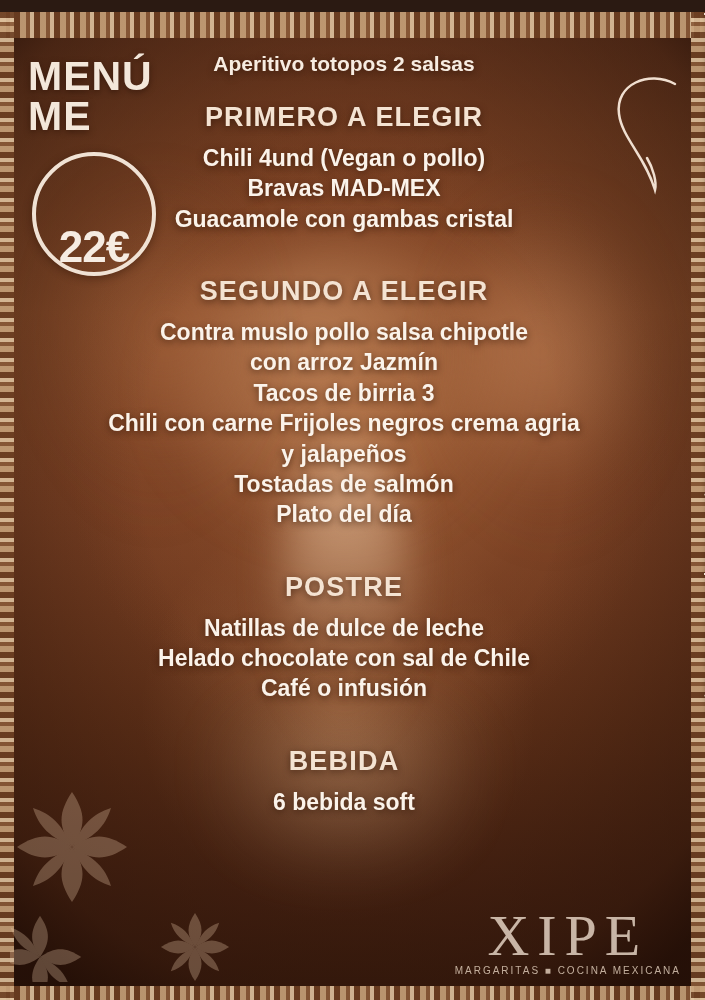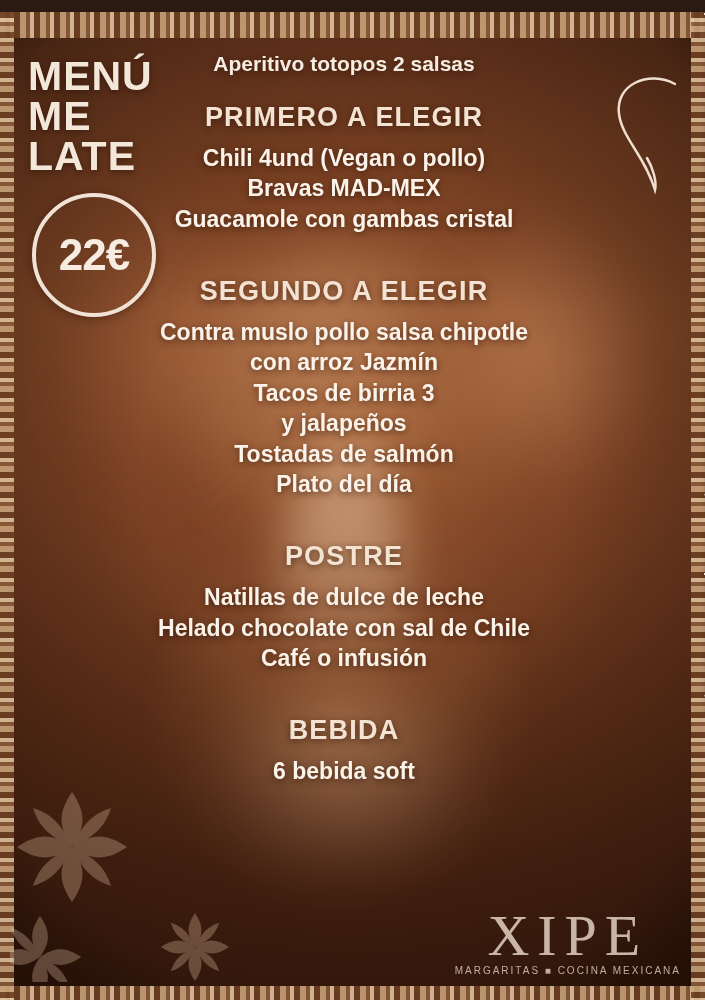--- a/index.html
+++ b/index.html
@@ -117,21 +117,21 @@
     text-shadow: 0 2px 6px rgba(40,15,5,0.6);
   }
   .price-circle {
     margin-top: 16px;
     margin-left: 4px;
     width: 116px;
     height: 116px;
     border: 4px solid #f0e2d4;
     border-radius: 50%;
     display: flex;
-    align-items: center;
+    align-items: flex-end;
     justify-content: center;
     box-shadow: 0 2px 10px rgba(40,15,5,0.45);
   }
   .price-circle span {
     font-size: 44px;
     font-weight: bold;
     color: #f6ece2;
     letter-spacing: -1px;
   }
 
@@ -254,38 +254,38 @@
     </g>
   </svg>
 
   <svg class="heart-doodle" viewBox="0 0 90 130">
     <path d="M78,12 C52,-2 18,12 22,42 C25,66 48,84 58,118 C60,110 56,96 50,86" fill="none" stroke="#f0dfd0" stroke-width="2.5" stroke-linecap="round"></path>
   </svg>
 
   <div class="title-block">
     <div class="line">MENÚ</div>
     <div class="line">ME</div>
-    <div class="line">LATE</div>
     <div class="price-circle">
       <span>22€</span>
     </div>
   </div>
 
   <div class="menu">
     <div class="top-note">Aperitivo totopos 2 salsas</div>
 
     <div class="section-head">PRIMERO A ELEGIR</div>
     <div class="item">Chili 4und (Vegan o pollo)</div>
     <div class="item">Bravas MAD-MEX</div>
     <div class="item">Guacamole con gambas cristal</div>
 
     <div class="section-head spaced">SEGUNDO A ELEGIR</div>
     <div class="item">Contra muslo pollo salsa chipotle</div>
     <div class="item">con arroz Jazmín</div>
     <div class="item">Tacos de birria 3</div>
+    <div class="item">Chili con carne Frijoles negros crema agria</div>
     <div class="item">y jalapeños</div>
     <div class="item">Tostadas de salmón</div>
     <div class="item">Plato del día</div>
 
     <div class="section-head spaced">POSTRE</div>
     <div class="item">Natillas de dulce de leche</div>
     <div class="item">Helado chocolate con sal de Chile</div>
     <div class="item">Café o infusión</div>
 
     <div class="section-head spaced">BEBIDA</div>

